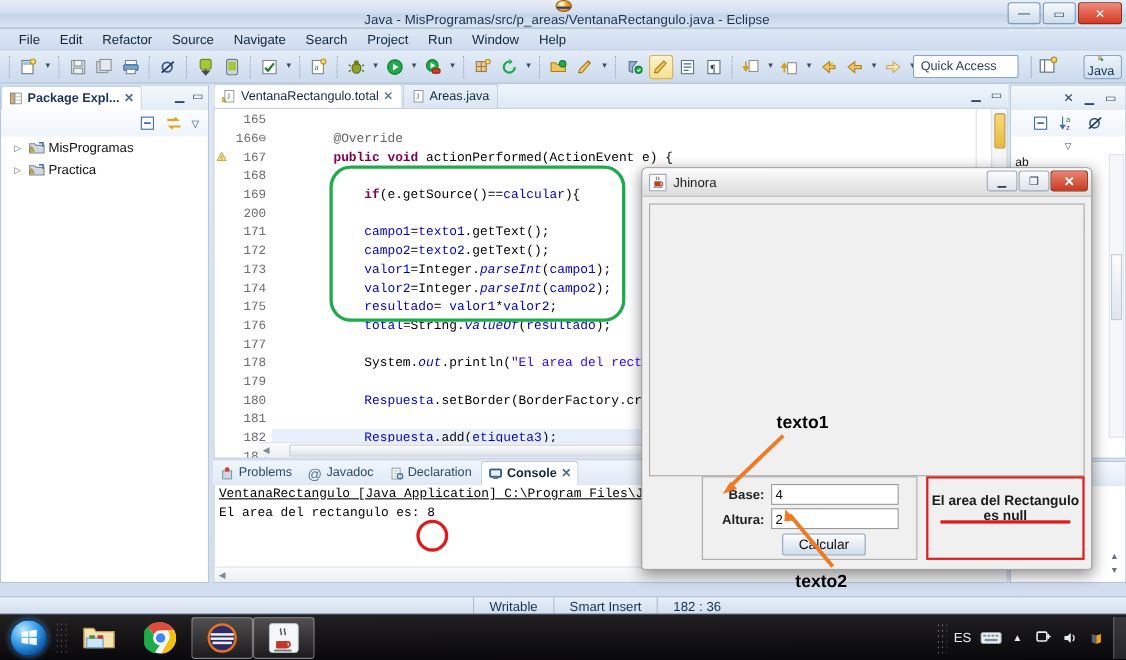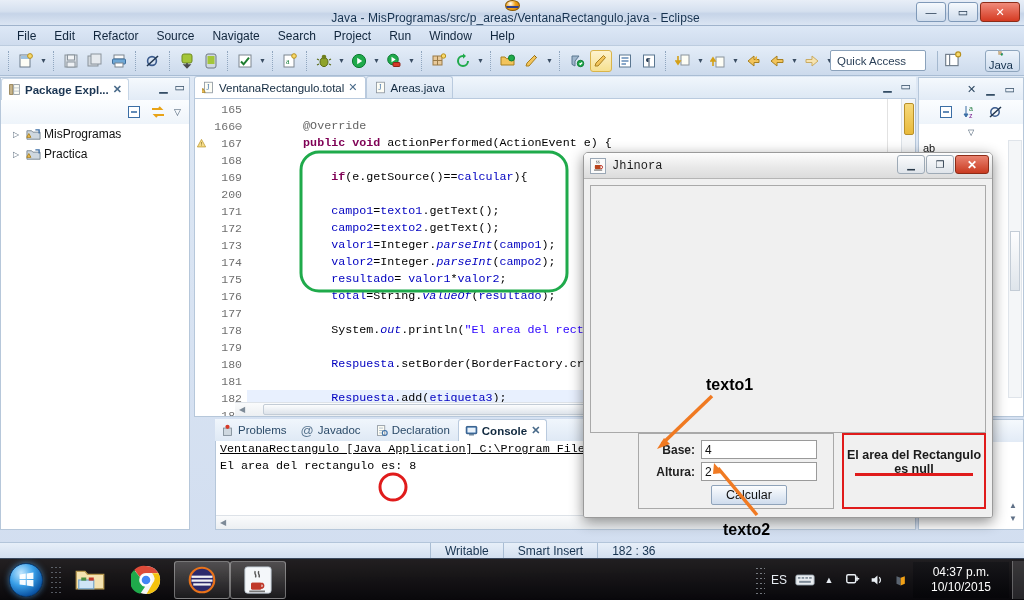--- a/index.html
+++ b/index.html
@@ -138,21 +138,21 @@
     background:linear-gradient(#f7d97a,#e8b93b); border:1px solid #b8902a; border-radius:2px; }
   .hscroll-ed { position:absolute; left:40px; bottom:0; right:14px; height:14px;
     background:linear-gradient(#fafbfc,#eceff2); border-top:1px solid #dde2e8;
     display:flex; align-items:center; }
   .hthumb { height:11px; margin-left:14px; background:linear-gradient(#fcfdfe,#dde3ea);
     border:1px solid #c3ccd6; border-radius:2px; flex:1; position:relative; }
   .hthumb:after { content:"|||"; position:absolute; right:8px; top:-2px; font-size:9px; color:#9aa6b2; }
   .sb-arrow { font-size:8px; color:#7d8a97; width:14px; text-align:center; }
 
   
-  #console-panel { left:194px; top:342px; right:108px; bottom:0;margin-left:21px; }
+  #console-panel { left:194px; top:342px; right:108px; bottom:0; }
   .cons-tabbar { height:22px; background:linear-gradient(#f0f6fc,#dfe9f5);
     display:flex; align-items:flex-end; gap:2px; position:relative; }
   .cons-tab { height:22px; display:flex; align-items:center; gap:4px; padding:0 6px;
     font-size:11.5px; color:#2b4a68; }
   .cons-tab.active { background:#fff; border:1px solid #b9cade; border-bottom:none;
     border-radius:3px 3px 0 0; font-weight:bold; color:#11293f; }
   .cons-body { position:absolute; left:0; top:22px; right:0; bottom:0; background:#fff;
     border:1px solid #b6c7da; border-top:none; overflow:hidden; }
   .cons-line { font-family:"Liberation Mono", monospace; font-size:11.7px;
     color:#000; padding-left:4px; height:17px; line-height:17px; white-space:pre; }
@@ -199,21 +199,21 @@
     border:1px solid #9a9a9a;
     border-radius:5px 5px 3px 3px;
     box-shadow:0 4px 14px rgba(0,0,0,.45);
     overflow:hidden;
   }
   .jh-title { height:26px; background:linear-gradient(#fdfdfd,#e9e9e9 55%, #dcdcdc);
     border-bottom:1px solid #b5b5b5; display:flex; align-items:center;
     padding-left:6px; position:relative; }
   .jh-ico { width:16px; height:16px; border:1px solid #9aa7b5; background:#fbfbfb;
     margin-right:6px; display:flex; align-items:center; justify-content:center; font-size:11px; }
-  .jh-title-txt { font-size:12px; color:#1c1c1c;font-family:Liberation Mono, monospace; }
+  .jh-title-txt { font-size:12px; color:#1c1c1c; }
   .jh-btns { position:absolute; right:3px; top:2px; display:flex; gap:1px; }
   .jb { width:28px; height:19px; border:1px solid #9eaab6; border-radius:3px;
     background:linear-gradient(#fbfcfd,#dfe4ea); display:flex; align-items:center;
     justify-content:center; font-size:10px; color:#2a3a4a; }
   .jb.close { width:34px; background:linear-gradient(#e98370,#c93a20);
     border-color:#8e2b16; color:#fff; font-size:12px; font-weight:bold; }
   .jh-body { position:absolute; left:0; top:26px; right:0; bottom:0; background:#f0f0f0;
     padding:6px; }
   .jh-header { height:27px; border:1px solid #a9a9a9; background:#f0f0f0;
     display:flex; align-items:center; justify-content:center;
@@ -869,21 +869,17 @@
             <path d="M3 7h3l3.5-3v10L6 11H3z" fill="#e9eef3"></path>
             <path d="M11.5 6a4 4 0 0 1 0 6" stroke="#e9eef3" stroke-width="1.4" fill="none"></path>
           </svg>
       </div>
       <div class="tray-ico">
         <svg viewBox="0 0 18 18" style="width:15px;height:15px">
             <path d="M3 13V4l5 1.6V15z" fill="#5a6470"></path>
             <path d="M8 5.6l5-1.6v9l-5 2z" fill="#f2a116"></path>
           </svg>
       </div>
-      <div class="clock">
-        <span>04:37 p.m.</span>
-        <span>10/10/2015</span>
-      </div>
       <div class="show-desktop"></div>
     </div>
   </div>
 
 </div>
 
 </body></html>

